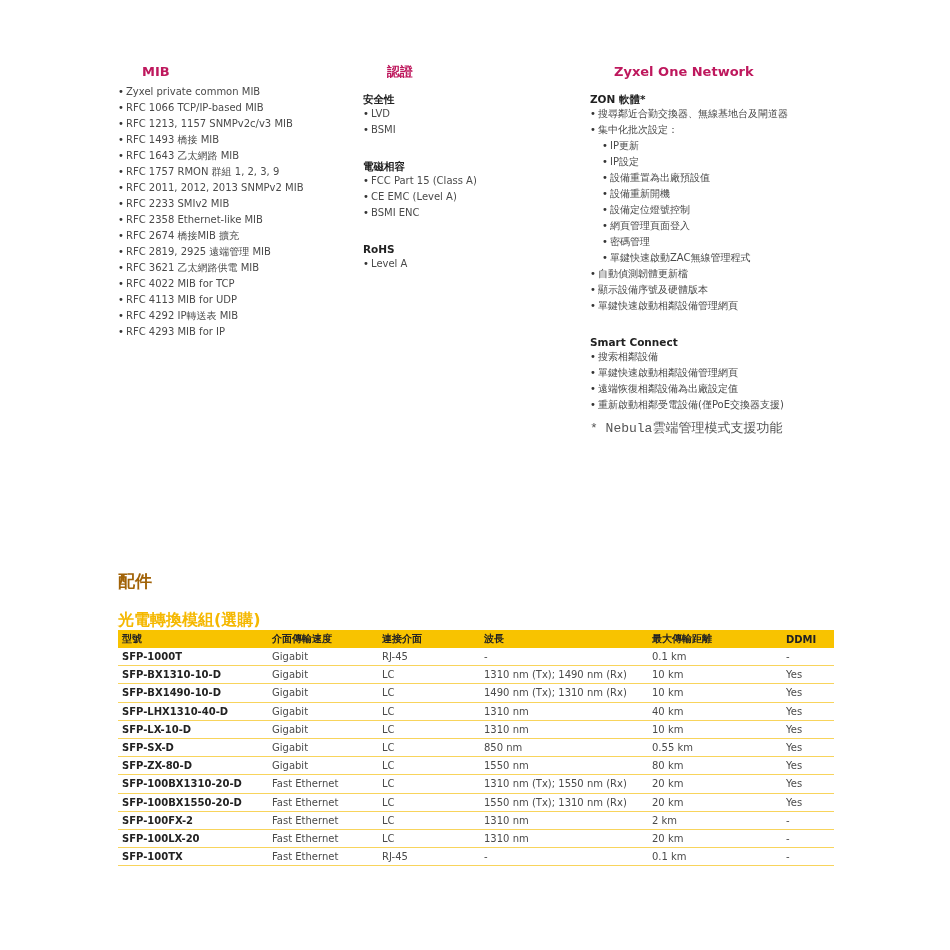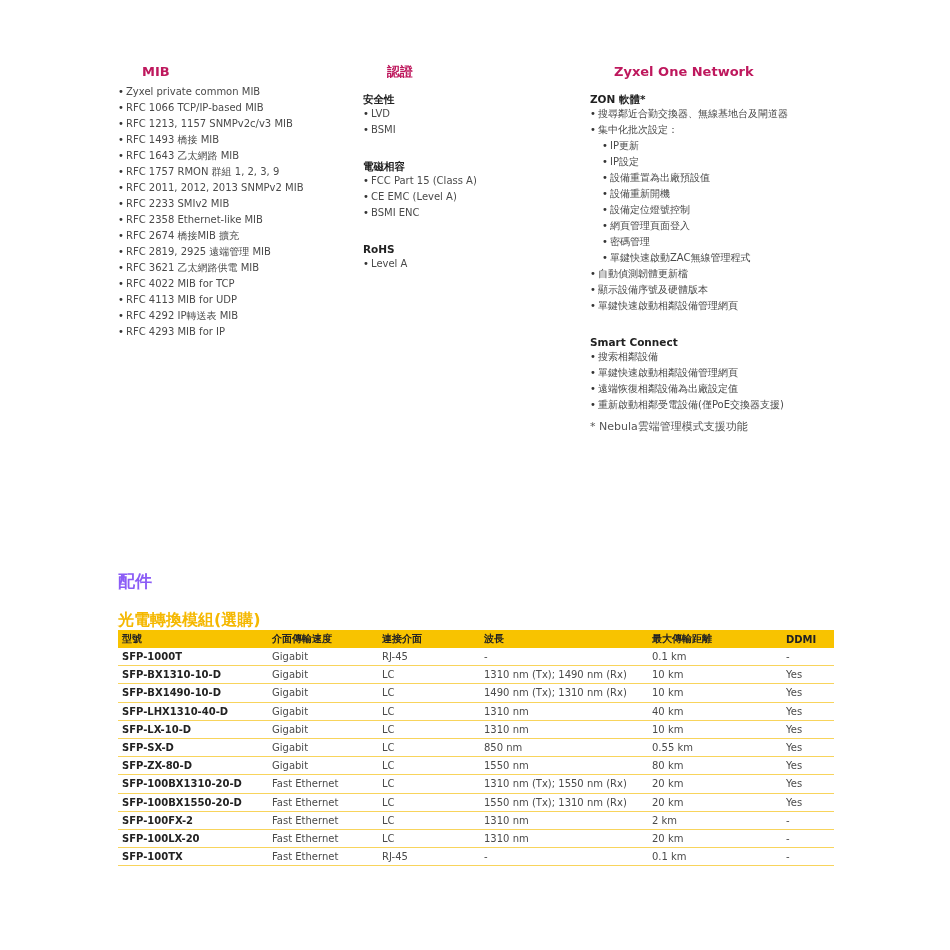--- a/index.html
+++ b/index.html
@@ -9,23 +9,23 @@
   .col-mib { left: 118px; width: 240px; }
   .col-cert { left: 363px; width: 210px; }
   .col-zon { left: 590px; width: 260px; }
   .sec-title { color: #be185d; font-weight: bold; font-size: 13px; line-height: 16px; margin-bottom: 4px; margin-left: 24px; }
   .sub-title { color: #222; font-weight: bold; font-size: 10.5px; line-height: 14px; margin-top: 12px; }
   ul { list-style: none; margin: 0; padding: 0; }
   li { font-size: 10px; line-height: 16px; color: #4a4a4a; white-space: nowrap; }
   li::before { content: "\2022"; display: inline-block; width: 8px; color: #333; }
   li.sub { padding-left: 12px; }
   .gap { height: 9px; }
-  .footnote { font-size: 11px; color: #555; margin-top: 6px; }
-
-  .acc-title { position: absolute; left: 118px; top: 570px; color: #8b5cf6; font-weight: bold; font-size: 17px; }
+  .footnote { font-size: 13px; color: #555; margin-top: 6px; font-family: Liberation Mono, monospace; }
+
+  .acc-title { position: absolute; left: 118px; top: 570px; color: #a16207; font-weight: bold; font-size: 17px; }
   .acc-sub { position: absolute; left: 118px; top: 610px; color: #f5b800; font-weight: bold; font-size: 16px; }
   table.sfp { position: absolute; left: 118px; top: 630px; width: 716px; border-collapse: collapse; font-size: 10px; }
   table.sfp th { background: #f8c300; color: #222; font-weight: bold; text-align: left; height: 18px; padding: 0 4px; font-size: 10px; margin-top: 10px; }
   table.sfp td { height: 17.2px; padding: 0 4px; border-bottom: 1.5px solid #f8d45c; color: #4a4a4a; white-space: nowrap; }
   table.sfp td.model { font-weight: bold; color: #222; }
 </style>
 </head>
 <body>
 
 <div class="col col-mib">

